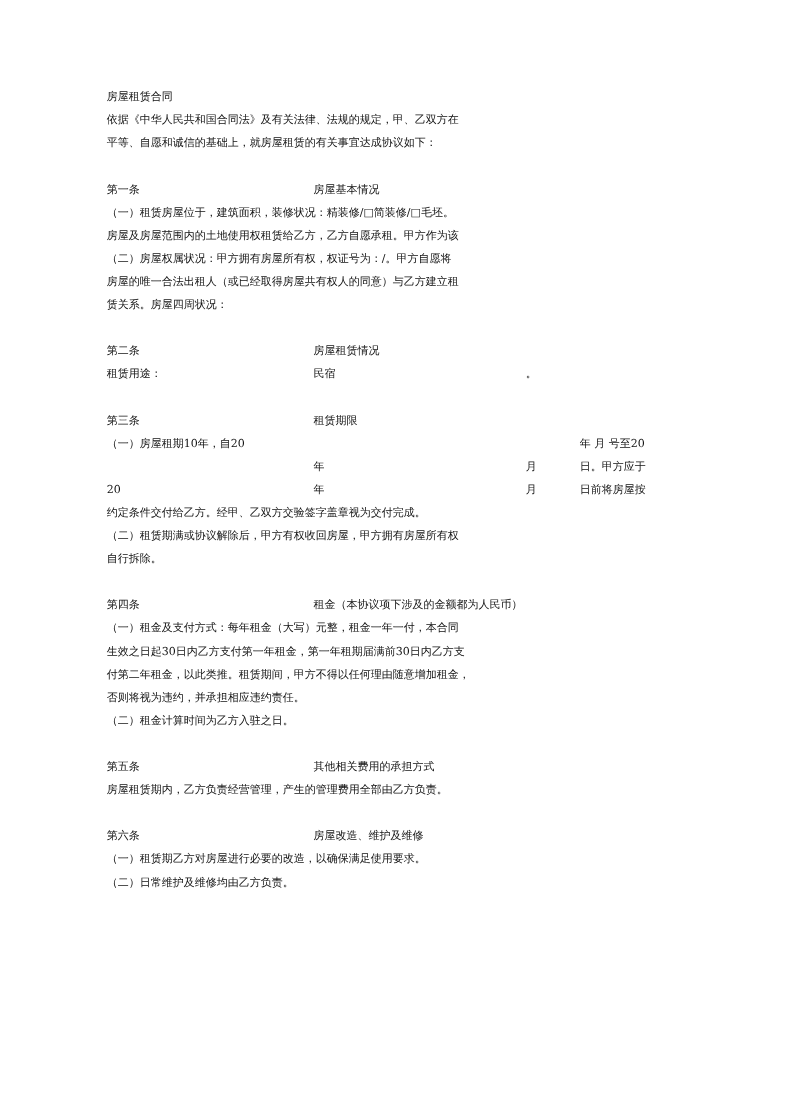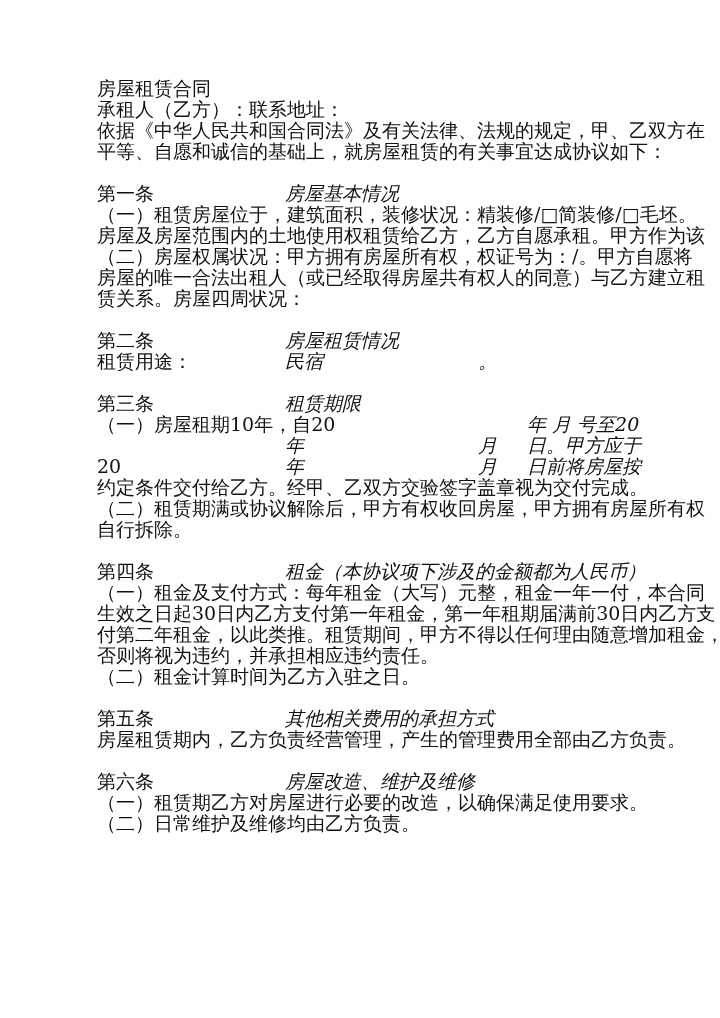--- a/index.html
+++ b/index.html
@@ -1,31 +1,30 @@
 <!DOCTYPE html>
 <html><head>
 <meta charset="utf-8">
 <style>
   html, body { margin:0; padding:0; background:#ffffff; }
   body { width:720px; height:1018px; position:relative; overflow:hidden;
          font-family: "DejaVu Serif", "Liberation Serif", serif; color:#111; }
   .page { position:absolute; left:97px; top:78px; width:570px; }
-  .line { position:relative; height:21px; line-height:21px; font-size:19px; white-space:nowrap; }
+  .line { position:relative; height:21px; line-height:21px; font-size:10px; white-space:nowrap; }
   .gap { height:21px; }
-  .col { position:absolute; top:0;font-style:italic; }
+  .col { position:absolute; top:0; }
   .c1 { left:188px; }
   .c2 { left:381px; }
   .c3 { left:430px; }
 </style>
 </head>
 <body>
 
 <div class="page">
   <div class="line">房屋租赁合同</div>
-  <div class="line">承租人（乙方）：联系地址：</div>
   <div class="line">依据《中华人民共和国合同法》及有关法律、法规的规定，甲、乙双方在</div>
   <div class="line">平等、自愿和诚信的基础上，就房屋租赁的有关事宜达成协议如下：</div>
   <div class="gap"></div>
 
   <div class="line">
     <span>第一条</span>
     <span class="col c1">房屋基本情况</span>
   </div>
   <div class="line">（一）租赁房屋位于，建筑面积，装修状况：精装修/□简装修/□毛坯。</div>
   <div class="line">房屋及房屋范围内的土地使用权租赁给乙方，乙方自愿承租。甲方作为该</div>

